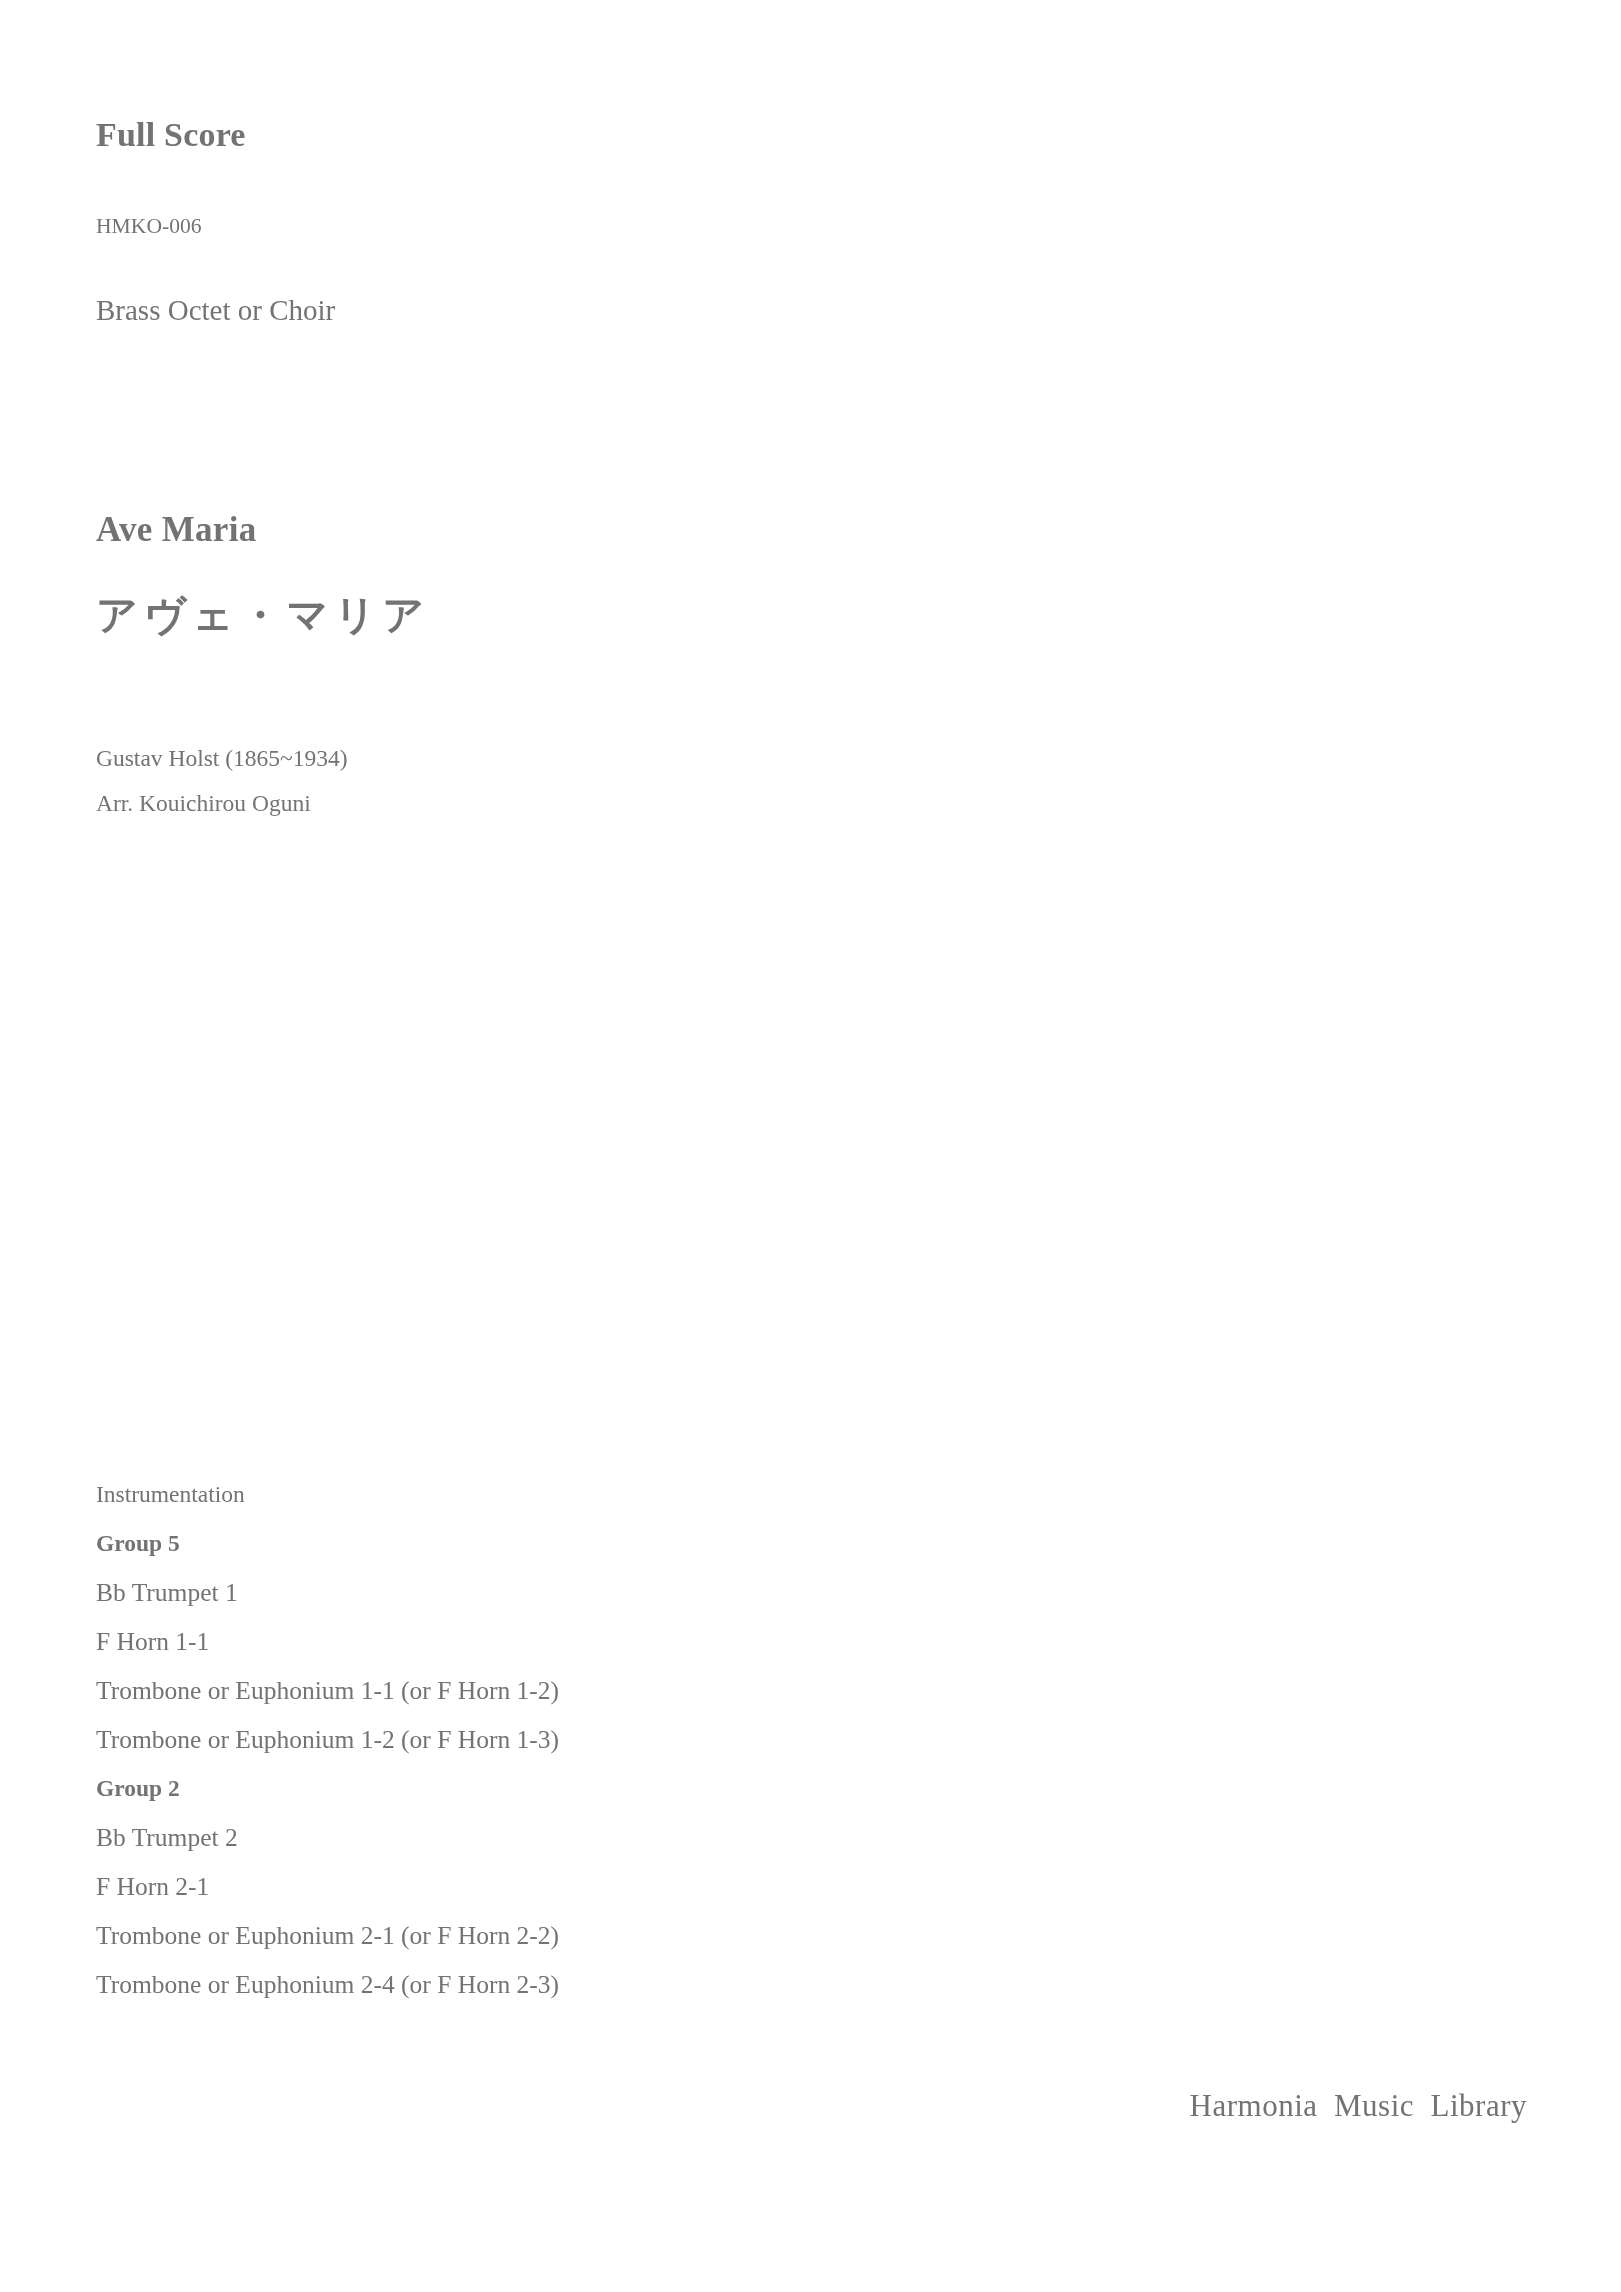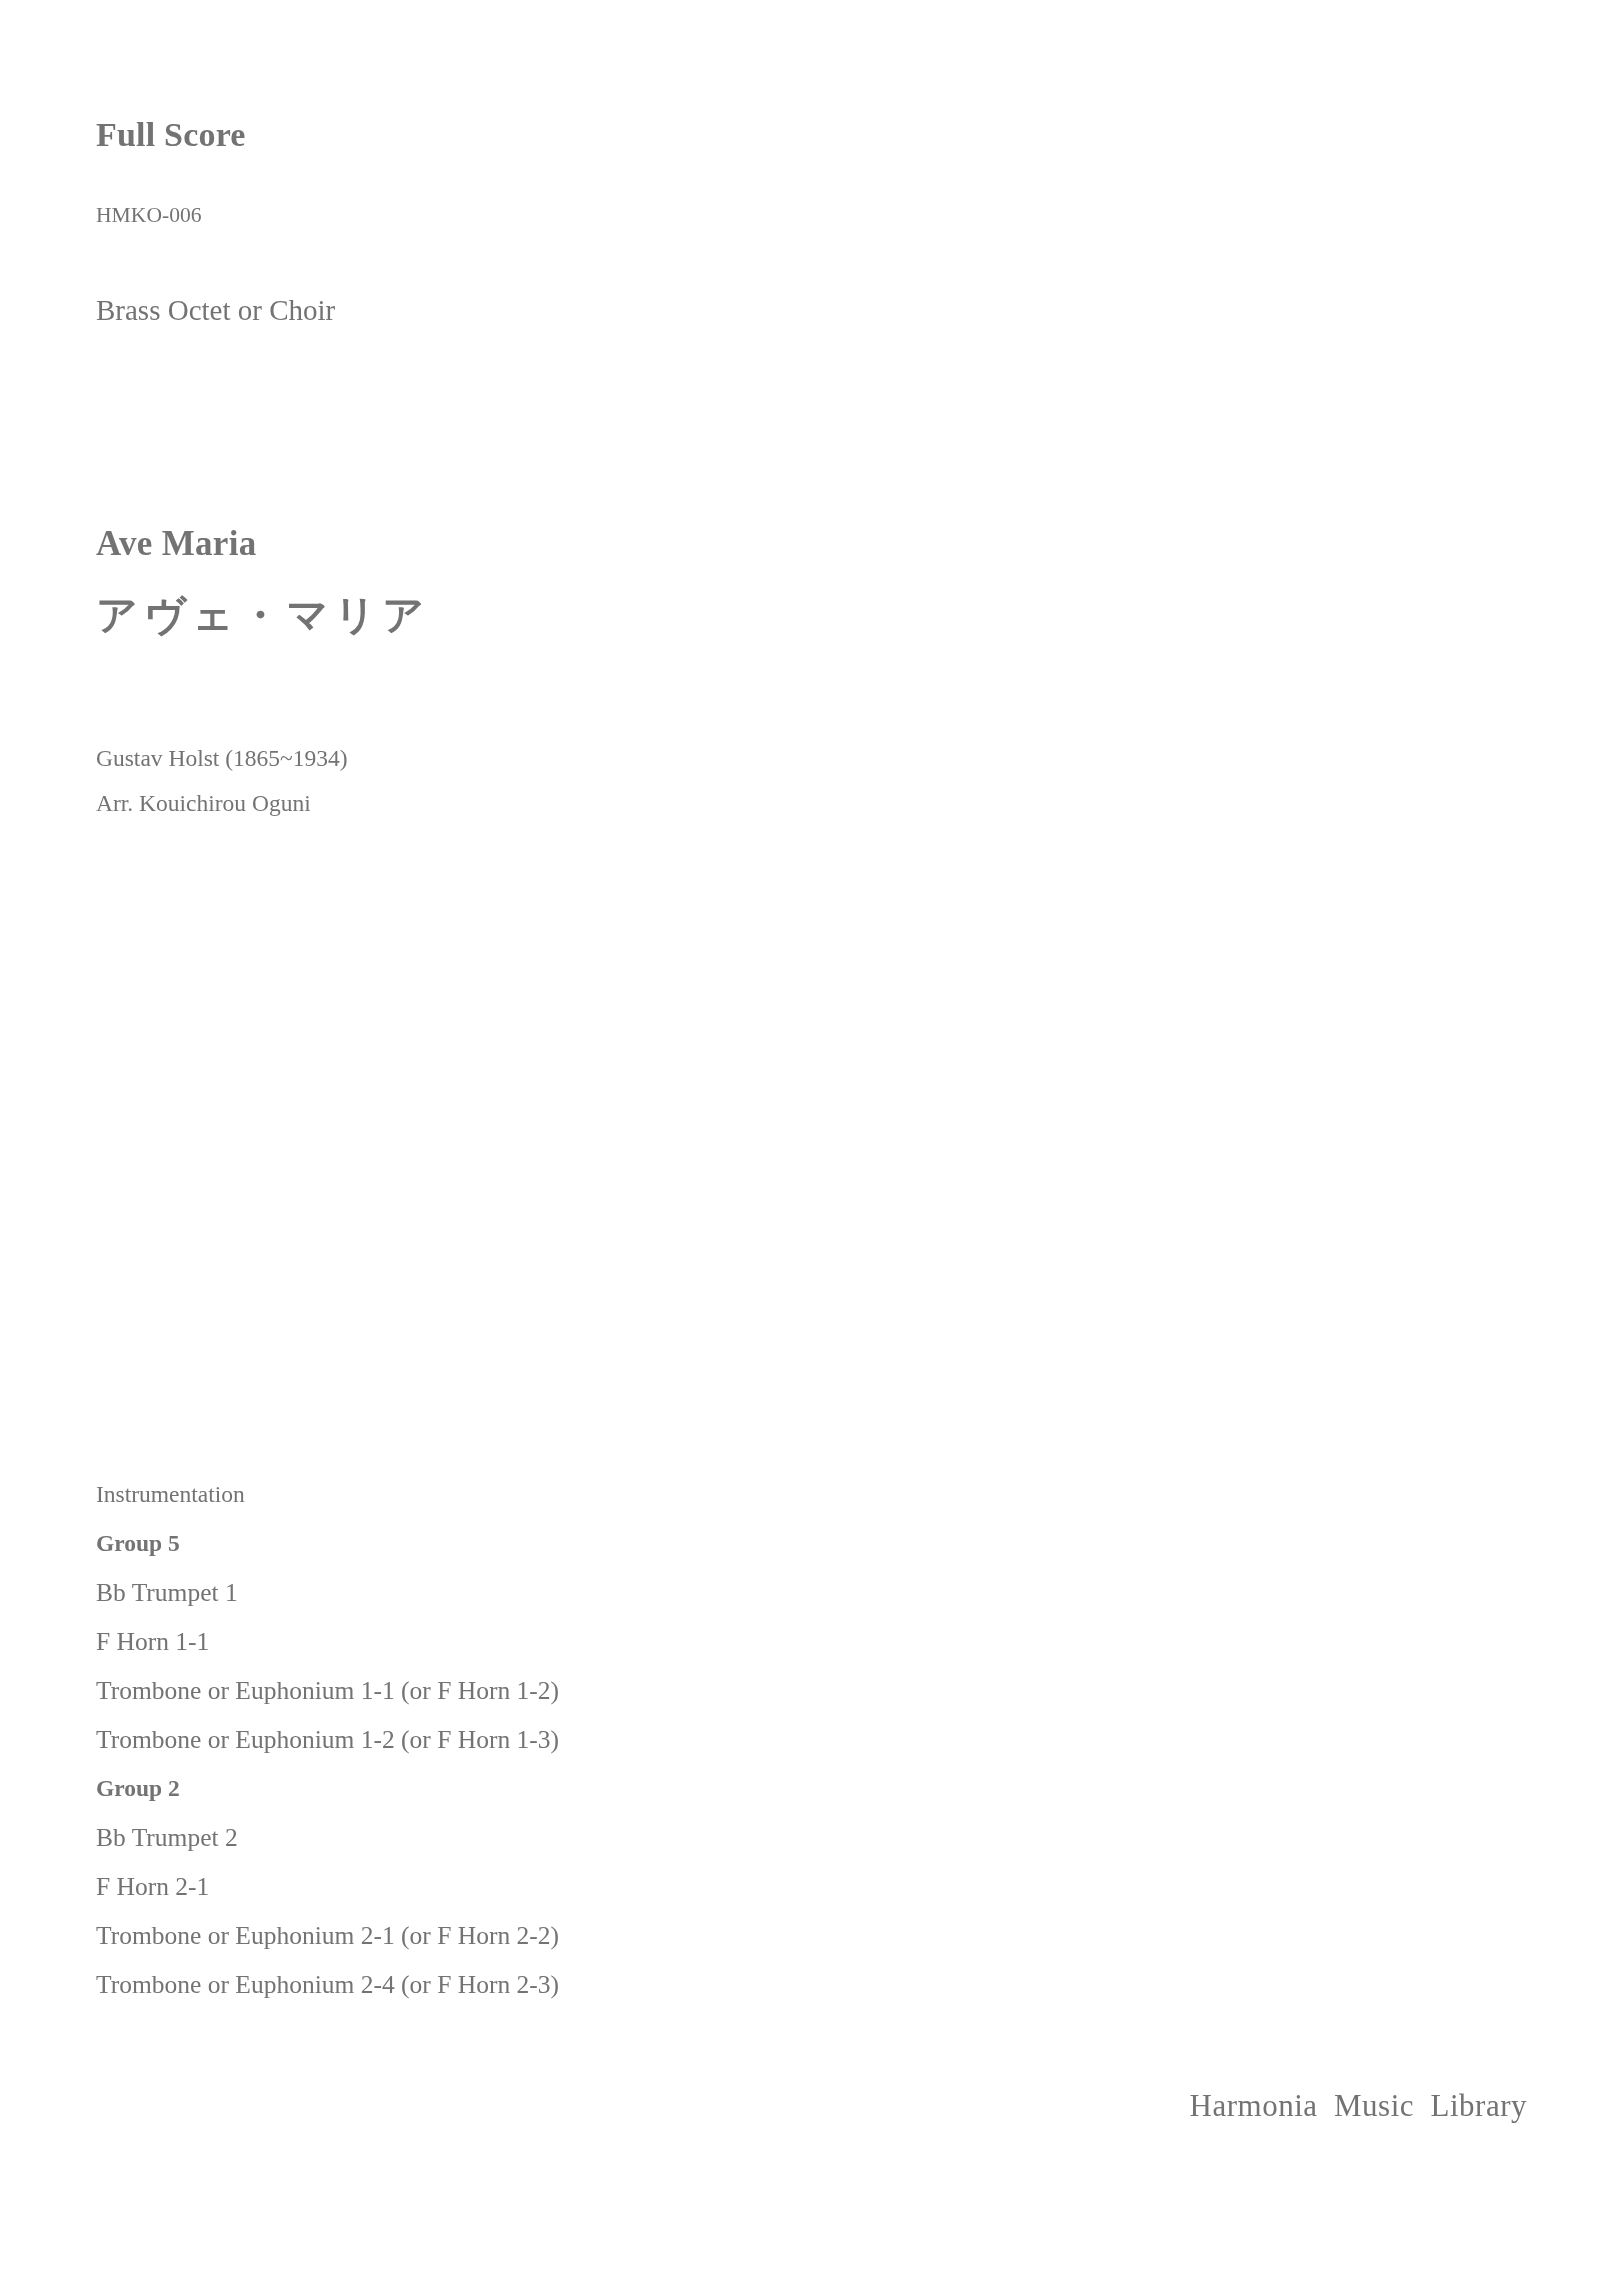--- a/index.html
+++ b/index.html
@@ -28,33 +28,33 @@
     position: absolute;
     left: 0;
     top: 116px;
     font-size: 34px;
     font-weight: bold;
     letter-spacing: 0.2px;
   }
   .catalog-id {
     position: absolute;
     left: 0;
-    top: 203px;
+    top: 214px;
     font-size: 21.6px;
   }
   .ensemble {
     position: absolute;
     left: 0;
     top: 294px;
     font-size: 29px;
   }
   .work-title {
     position: absolute;
     left: 0;
-    top: 524px;
+    top: 510px;
     font-size: 35px;
     font-weight: bold;
     letter-spacing: 0.3px;
   }
   .work-title-jp {
     position: absolute;
     left: 0;
     top: 588px;
     font-size: 41px;
     font-weight: bold;

